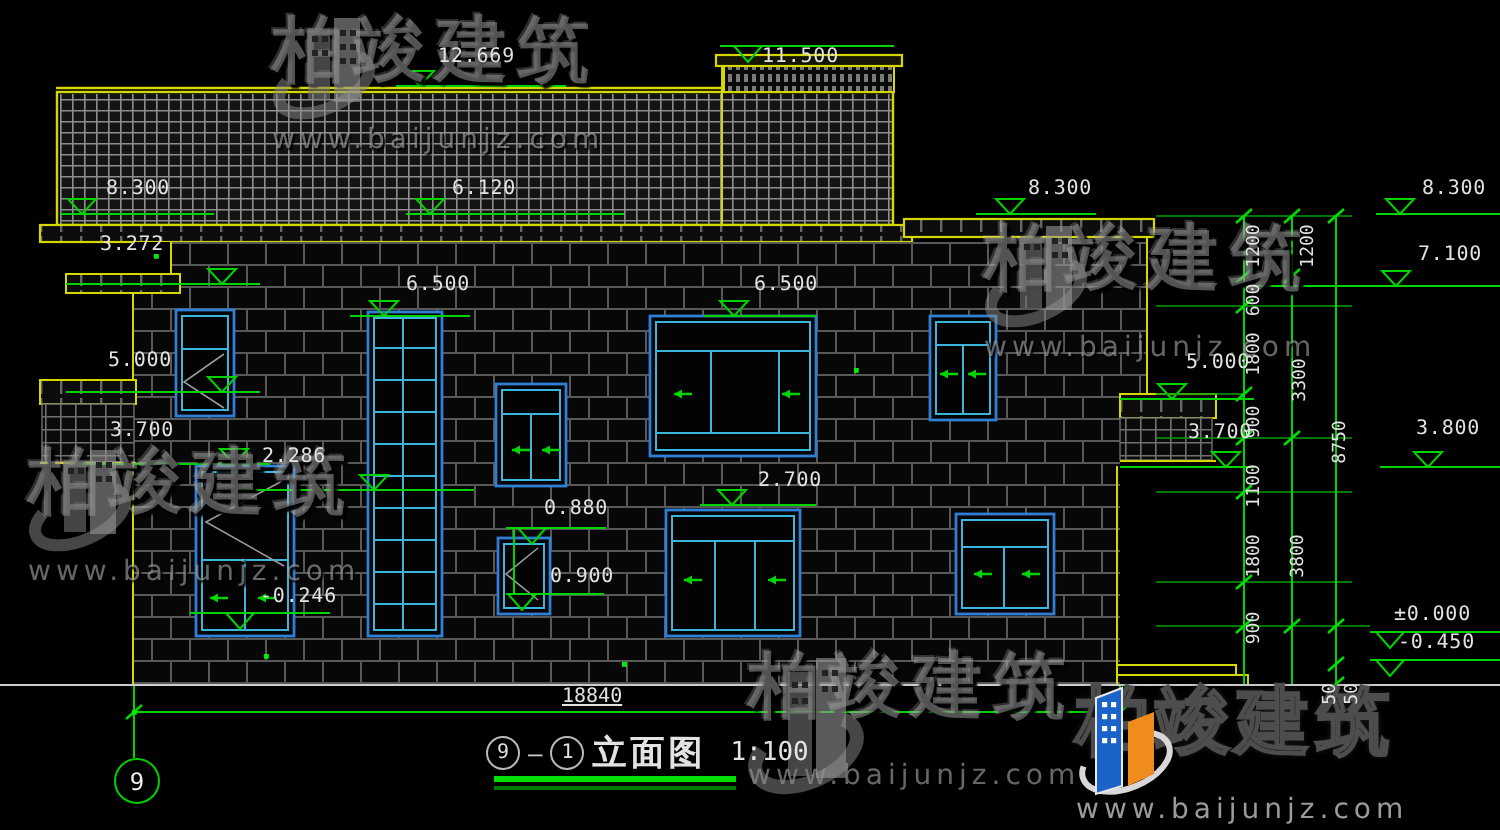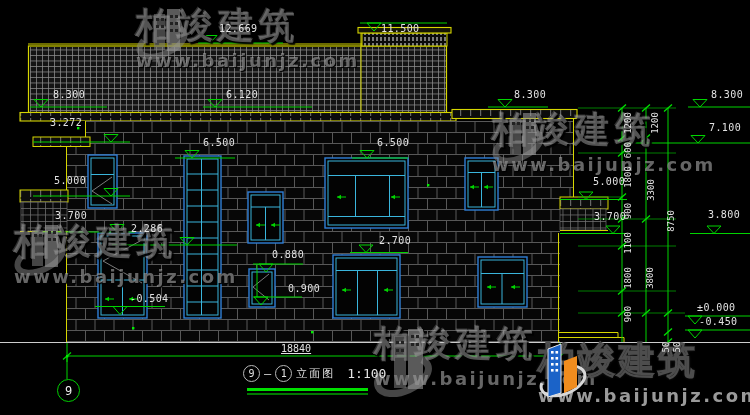--- a/index.html
+++ b/index.html
@@ -11,33 +11,33 @@
   .vdim{position:absolute;font:9px "DejaVu Sans Mono",monospace;color:#e2e2e2;
         white-space:nowrap;transform:translate(-50%,-50%) rotate(-90deg);line-height:9px;}
   .hdim{position:absolute;font:10px "DejaVu Sans Mono",monospace;color:#e2e2e2;
         width:60px;line-height:10px;text-decoration:underline;}
   
   .wm{position:absolute;display:flex;align-items:flex-start;gap:5px;pointer-events:none;}
   .wm-txt{display:flex;flex-direction:column;}
   .wm-brand{font-family:"DejaVu Sans",sans-serif;font-weight:bold;font-size:36px;line-height:40px;
             letter-spacing:5px;color:rgba(150,150,150,.55);
             text-shadow:2px 2px 1px rgba(0,0,0,.95),-1px -1px 0 rgba(215,215,215,.22);}
-  .wm-url{font-family:"DejaVu Sans",sans-serif;font-weight:bold;font-size:18px;letter-spacing:2.5px;
-          color:rgba(170,170,170,.6);margin-top:4px;text-shadow:1px 1px 1px #000;}
+  .wm-url{font-family:"DejaVu Sans",sans-serif;font-weight:normal;font-size:14px;letter-spacing:2.5px;
+          color:rgba(170,170,170,.6);margin-top:16px;text-shadow:1px 1px 1px #000;}
   .wm5 .wm-brand{font-size:37px;color:#161616;letter-spacing:3px;
             -webkit-text-stroke:1.2px #4d4d4d;text-shadow:0 0 3px #2c2c2c;}
   .wm5 .wm-url{color:#9a9a9a;text-shadow:1px 1px 0 #000;}
   
   #titleblock{position:absolute;left:243px;top:365px;display:flex;align-items:center;gap:4px;
               color:#e3e3e3;}
   .bubble{width:15px;height:15px;border:1.3px solid #b9b9b9;border-radius:50%;display:flex;
           align-items:center;justify-content:center;font:10px "DejaVu Sans Mono",monospace;
           flex:none;color:#e3e3e3;}
   .tb-dash{font:12px "DejaVu Sans Mono",monospace;color:#cfcfcf;}
-  .tb-name{font-family:"DejaVu Sans",sans-serif;font-size:11px;font-weight:normal;letter-spacing:2px;}
+  .tb-name{font-family:"DejaVu Sans",sans-serif;font-size:17px;font-weight:bold;letter-spacing:2px;}
   .tb-scale{font:13px "DejaVu Sans Mono",monospace;margin-left:8px;}
   .tb-underline{position:absolute;left:247px;top:388px;width:121px;height:3px;background:#00e000;}
   .tb-underline2{position:absolute;left:247px;top:393px;width:121px;height:1.5px;background:#007a00;}
   #axis-bubble{position:absolute;left:57px;top:379px;width:21px;height:21px;border:1.4px solid #00cf00;
                border-radius:50%;display:flex;align-items:center;justify-content:center;
                font:12px "DejaVu Sans Mono",monospace;color:#efefef;}
 </style>
 </head>
 <body>
 
@@ -373,22 +373,22 @@
       <span class="lbl" style="left: 203px; top: 138px;">6.500</span>
       <span class="lbl" style="left: 377px; top: 138px;">6.500</span>
       <span class="lbl" style="left: 54px; top: 176px;">5.000</span>
       <span class="lbl" style="left: 593px; top: 177px;">5.000</span>
       <span class="lbl" style="left: 55px; top: 211px;">3.700</span>
       <span class="lbl" style="left: 594px; top: 212px;">3.700</span>
       <span class="lbl" style="left: 708px; top: 210px;">3.800</span>
       <span class="lbl" style="left: 131px; top: 224px;">2.286</span>
       <span class="lbl" style="left: 379px; top: 236px;">2.700</span>
       <span class="lbl" style="left: 272px; top: 250px;">0.880</span>
-      <span class="lbl" style="left: 288px; top: 284px;">0.900</span>
-      <span class="lbl" style="left: 130px; top: 294px;">-0.504</span>
+      <span class="lbl" style="left: 275px; top: 284px;">0.900</span>
+      <span class="lbl" style="left: 130px; top: 294px;">-0.246</span>
       <span class="lbl" style="left: 697px; top: 303px;">±0.000</span>
       <span class="lbl" style="left: 699px; top: 317px;">-0.450</span>
     </div>
   <div id="vdims-layer">
       <span class="vdim" style="left: 628px; top: 123px;">1200</span>
       <span class="vdim" style="left: 628px; top: 150px;">600</span>
       <span class="vdim" style="left: 628px; top: 177px;">1800</span>
       <span class="vdim" style="left: 628px; top: 211px;">900</span>
       <span class="vdim" style="left: 628px; top: 243px;">1100</span>
       <span class="vdim" style="left: 628px; top: 278px;">1800</span>

